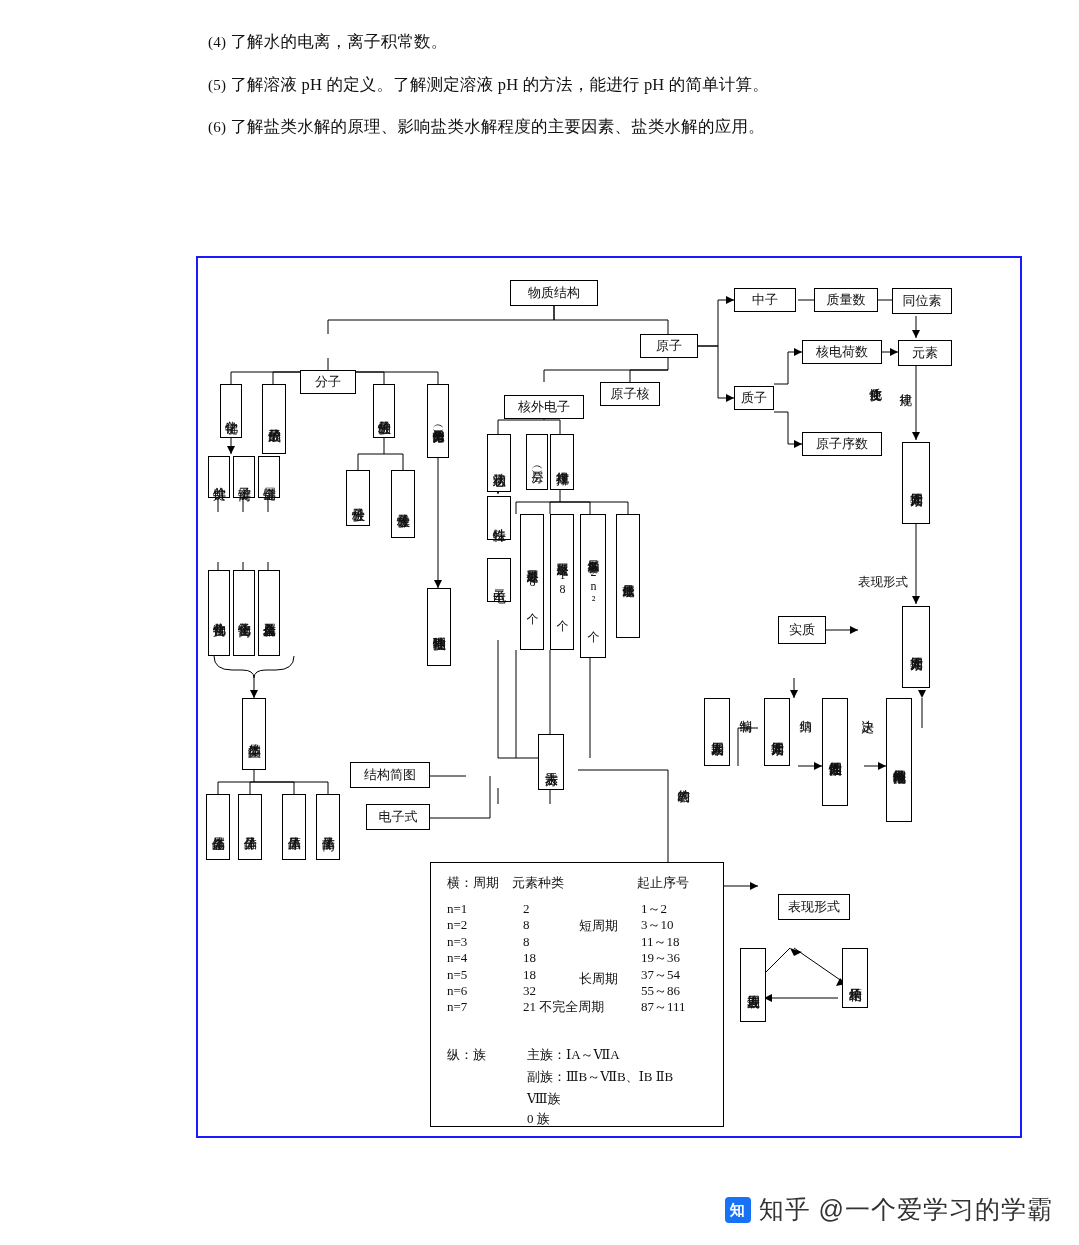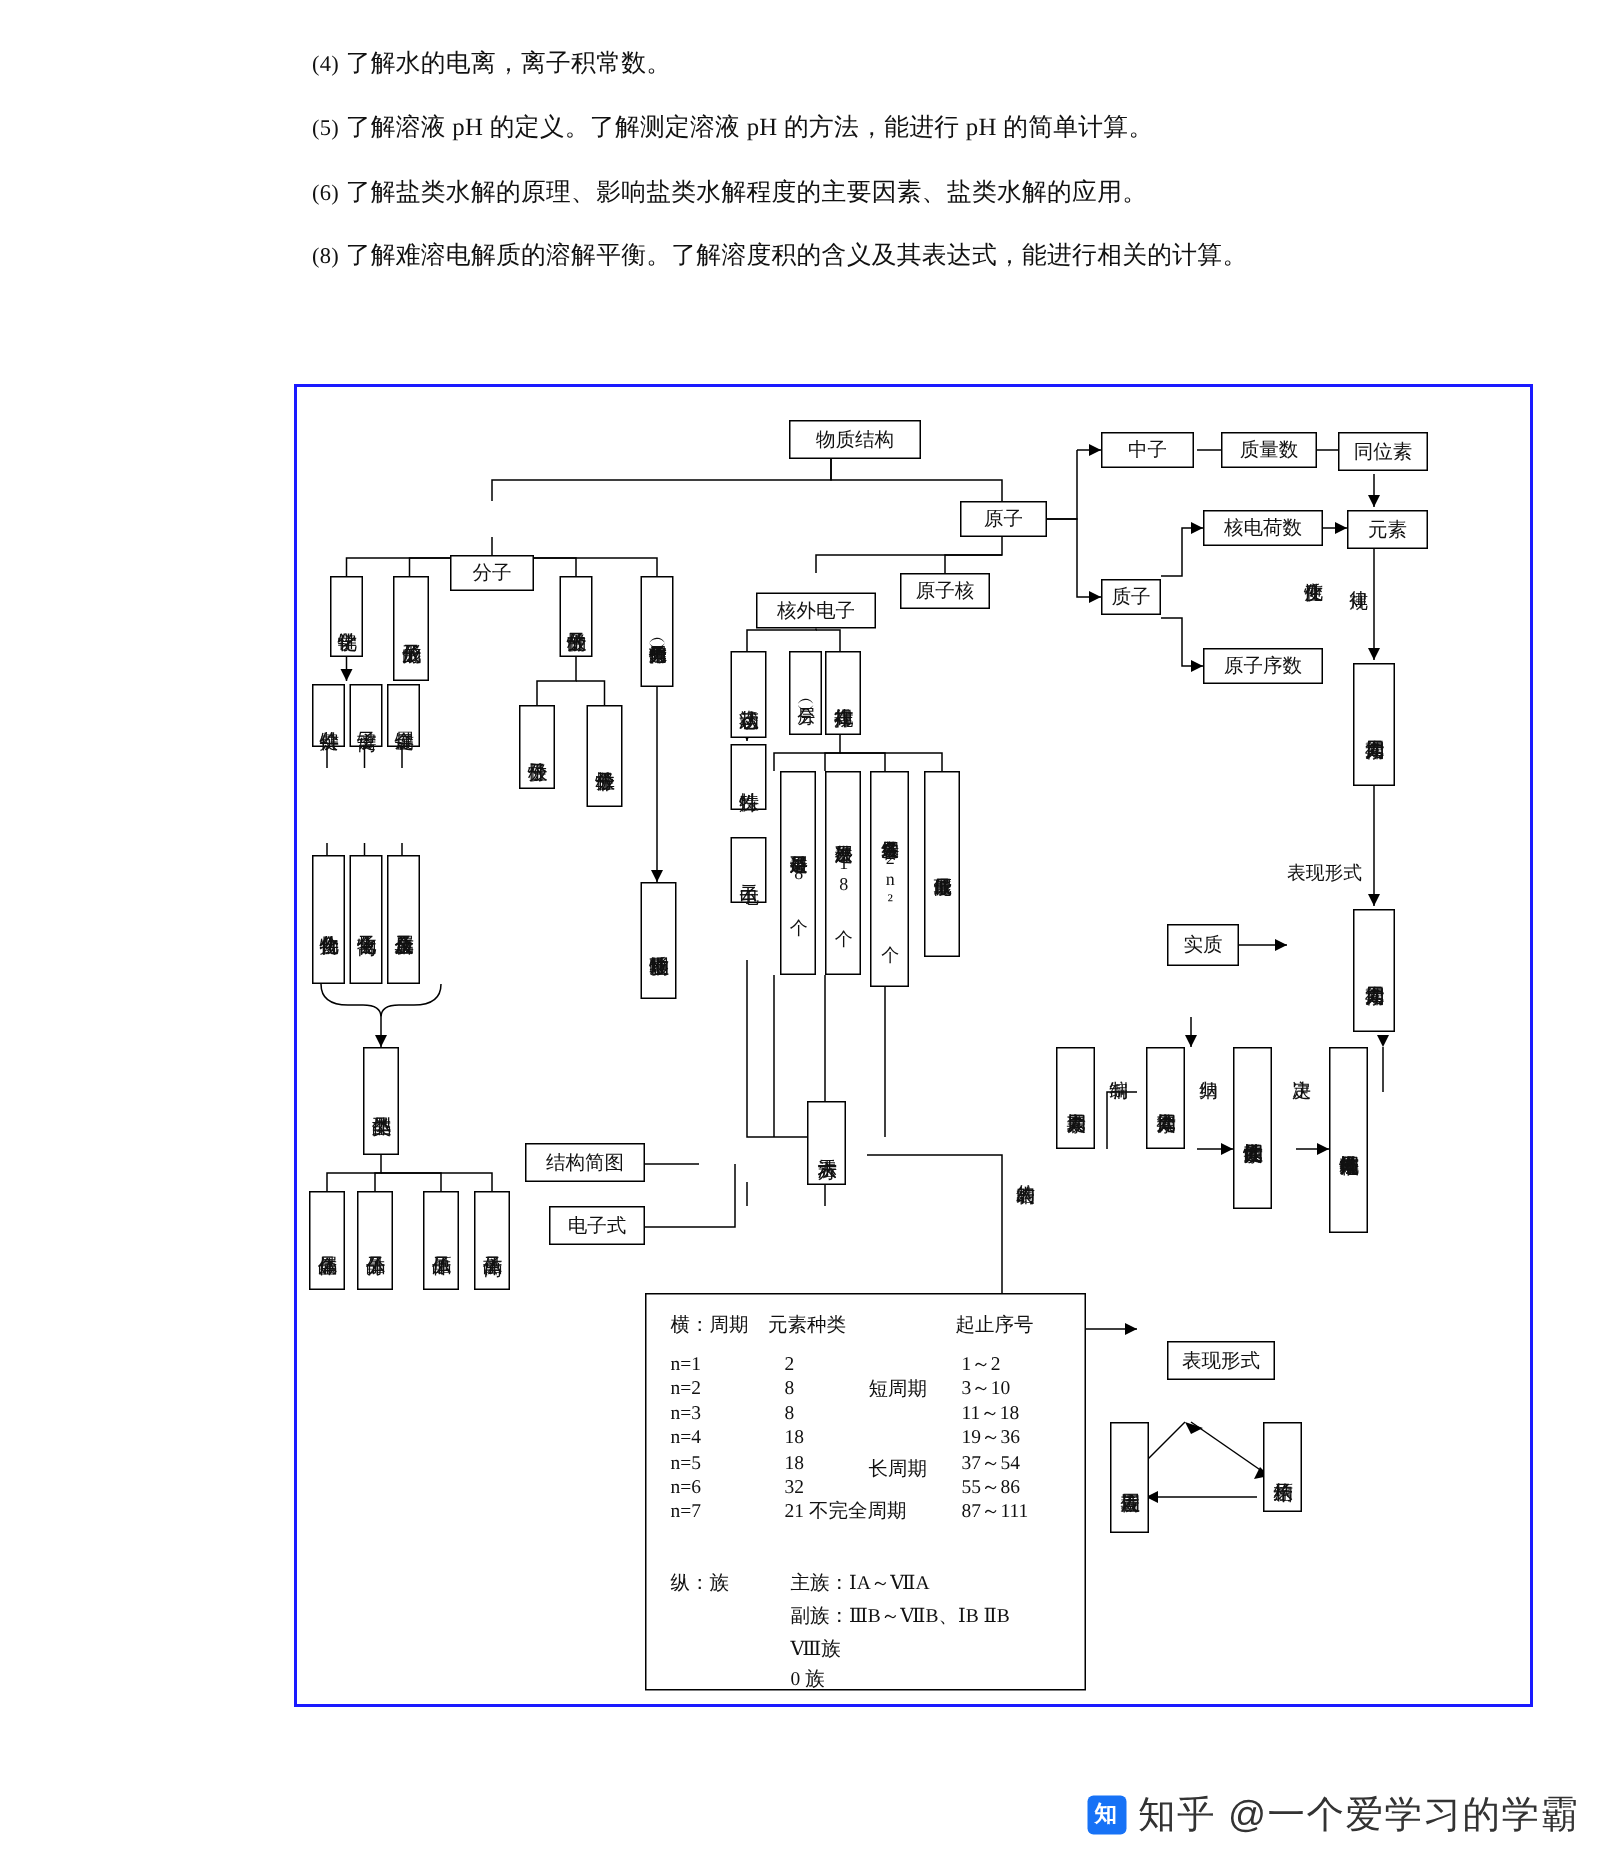--- a/index.html
+++ b/index.html
@@ -38,21 +38,20 @@
 </style>
 </head>
 <body>
 
 <div class="page">
 
   <div class="textlist">
     <p><span class="num">(4)</span> <span>了解水的电离，离子积常数。</span></p>
     <p><span class="num">(5)</span> <span>了解溶液 pH 的定义。了解测定溶液 pH 的方法，能进行 pH 的简单计算。</span></p>
     <p><span class="num">(6)</span> <span>了解盐类水解的原理、影响盐类水解程度的主要因素、盐类水解的应用。</span></p>
-    <p><span class="num">(8)</span> <span>了解难溶电解质的溶解平衡。了解溶度积的含义及其表达式，能进行相关的计算。</span></p>
   </div>
 
   <div class="frame">
     <div class="canvas">
 
       <svg class="lines" viewBox="0 0 826 882">
         <g stroke="#000" stroke-width="1" fill="none">
 
           <path d="M356 48 L356 62 L130 62 L130 76"></path>
           <path d="M356 48 L356 62 L470 62 L470 76"></path>
@@ -154,21 +153,21 @@
           <polygon points="688,508 680,504 680,512"></polygon>
           <polygon points="724,440 720,432 728,432"></polygon>
           <polygon points="596,440 592,432 600,432"></polygon>
           <polygon points="660,372 652,368 652,376"></polygon>
           <polygon points="592,690 596,698 604,694"></polygon>
           <polygon points="648,726 642,720 638,728"></polygon>
           <polygon points="566,740 574,736 574,744"></polygon>
         </g>
       </svg>
 
-      <div class="nd h" style="left:312px;top:22px;width:88px;height:26px;margin-left:16px;">物质结构</div>
+      <div class="nd h" style="left:312px;top:22px;width:88px;height:26px;">物质结构</div>
 
       <div class="nd h" style="left:102px;top:76px;width:56px;height:24px;margin-top:36px;">分子</div>
       <div class="nd h" style="left:442px;top:76px;width:58px;height:24px;">原子</div>
 
       <div class="nd h" style="left:536px;top:30px;width:62px;height:24px;">中子</div>
       <div class="nd h" style="left:616px;top:30px;width:64px;height:24px;">质量数</div>
       <div class="nd h" style="left:694px;top:30px;width:60px;height:26px;">同位素</div>
       <div class="nd h" style="left:536px;top:128px;width:40px;height:24px;">质子</div>
       <div class="nd h" style="left:604px;top:82px;width:80px;height:24px;">核电荷数</div>
       <div class="nd h" style="left:604px;top:174px;width:80px;height:24px;">原子序数</div>

